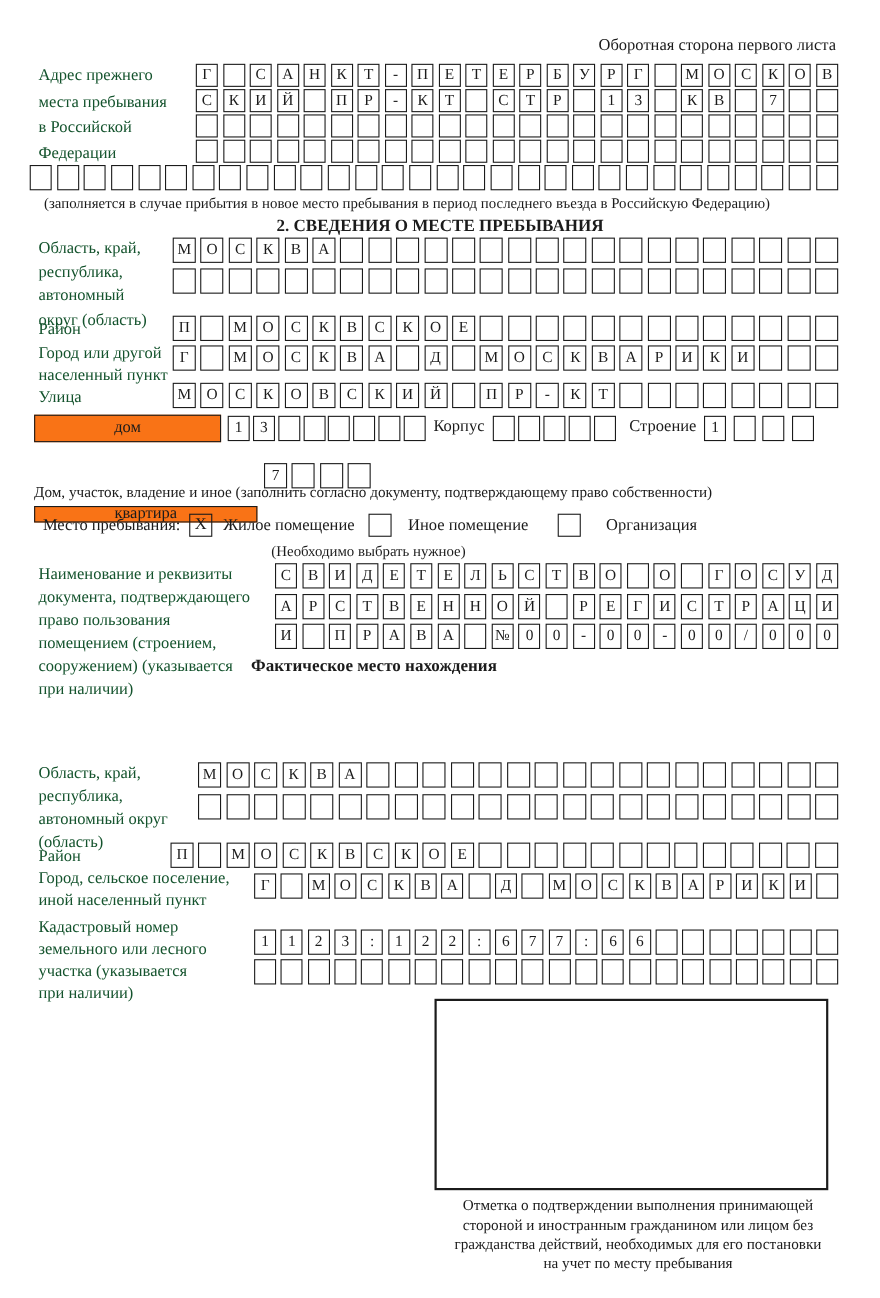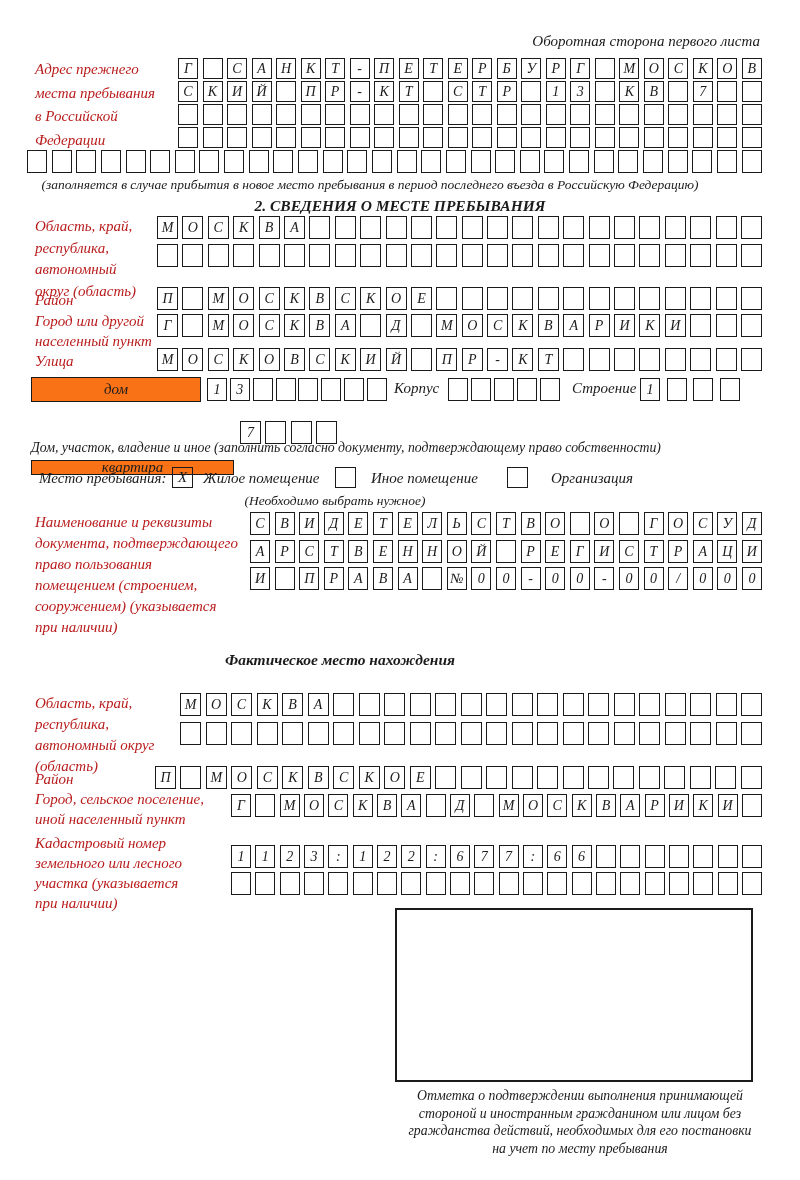--- a/index.html
+++ b/index.html
@@ -2,24 +2,23 @@
 <html><head>
 <meta charset="utf-8">
 <style>
   * { margin:0; padding:0; box-sizing:border-box; }
   html,body { background:#ffffff; }
   .page {
     position:relative; width:800px; height:1180px; margin:0 auto;
     background:#ffffff; color:#1b1b1b;
     font-family:"Liberation Serif","DejaVu Serif",serif;
     overflow:hidden;
-    font-style:italic;
   }
   .abs { position:absolute; }
-  .lbl { font-size:15px; line-height:23px; white-space:pre-line; color:#b91c1c; }
+  .lbl { font-size:15px; line-height:23px; white-space:pre-line; color:#14532d; }
   .note { font-size:13.5px; color:#1b1b1b; }
   .center { text-align:center; }
   .bold { font-weight:bold; }
   .crow { position:absolute; display:flex; justify-content:space-between; }
   .crow .cell {
     display:flex; align-items:center; justify-content:center;
     border:1.5px solid #1b1b1b; background:#fff;
     font-size:14px; line-height:1; color:#1b1b1b;
   }
   .h21 .cell { height:21px; } .h23 .cell { height:23px; }
@@ -442,21 +441,21 @@
       <span class="cell">0</span>
       <span class="cell">-</span>
       <span class="cell">0</span>
       <span class="cell">0</span>
       <span class="cell">/</span>
       <span class="cell">0</span>
       <span class="cell">0</span>
       <span class="cell">0</span>
     </div>
 
-  <div class="abs bold center" style="left:0; top:651px; width:680px; font-size:15.5px;">Фактическое место нахождения</div>
+  <div class="abs bold center" style="left:0; top:597px; width:680px; font-size:15.5px;">Фактическое место нахождения</div>
 
   <div class="abs lbl" style="left:35px; top:693px; line-height:21px;">Область, край,
 республика,
 автономный округ
 (область)</div>
   <div class="crow w21 h23" style="left:180px; top:693px; width:582px;">
       <span class="cell">М</span>
       <span class="cell">О</span>
       <span class="cell">С</span>
       <span class="cell">К</span>

